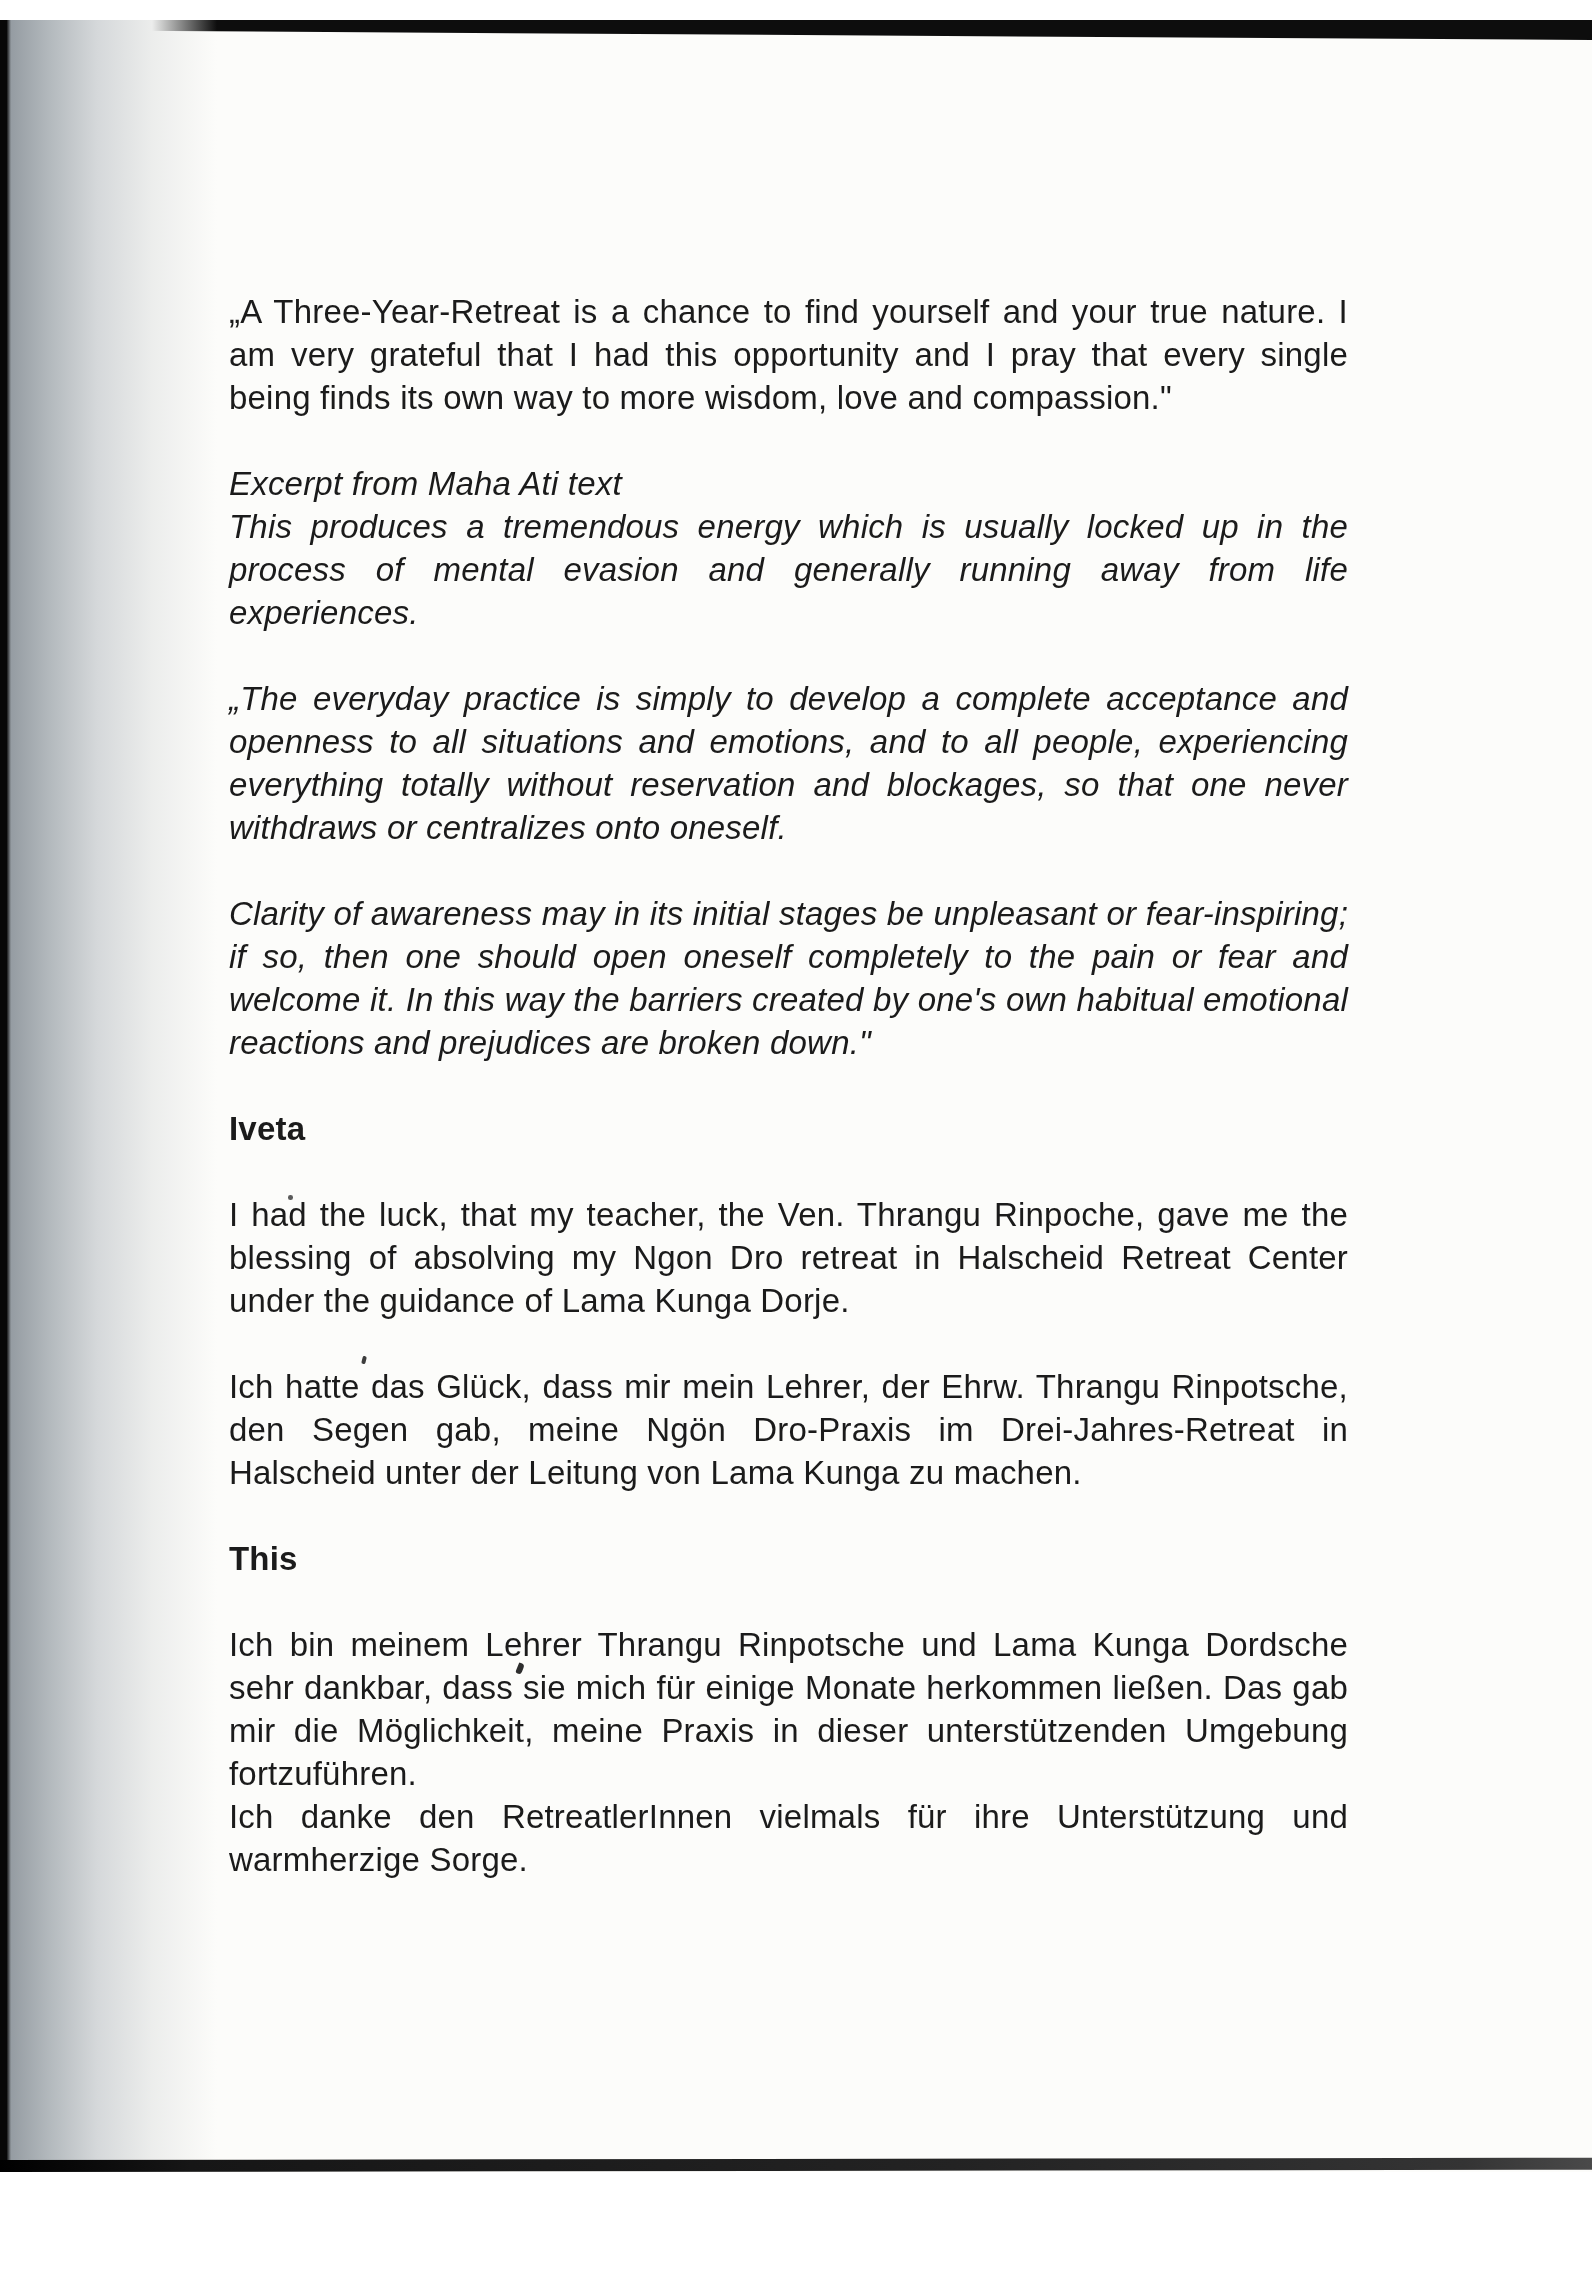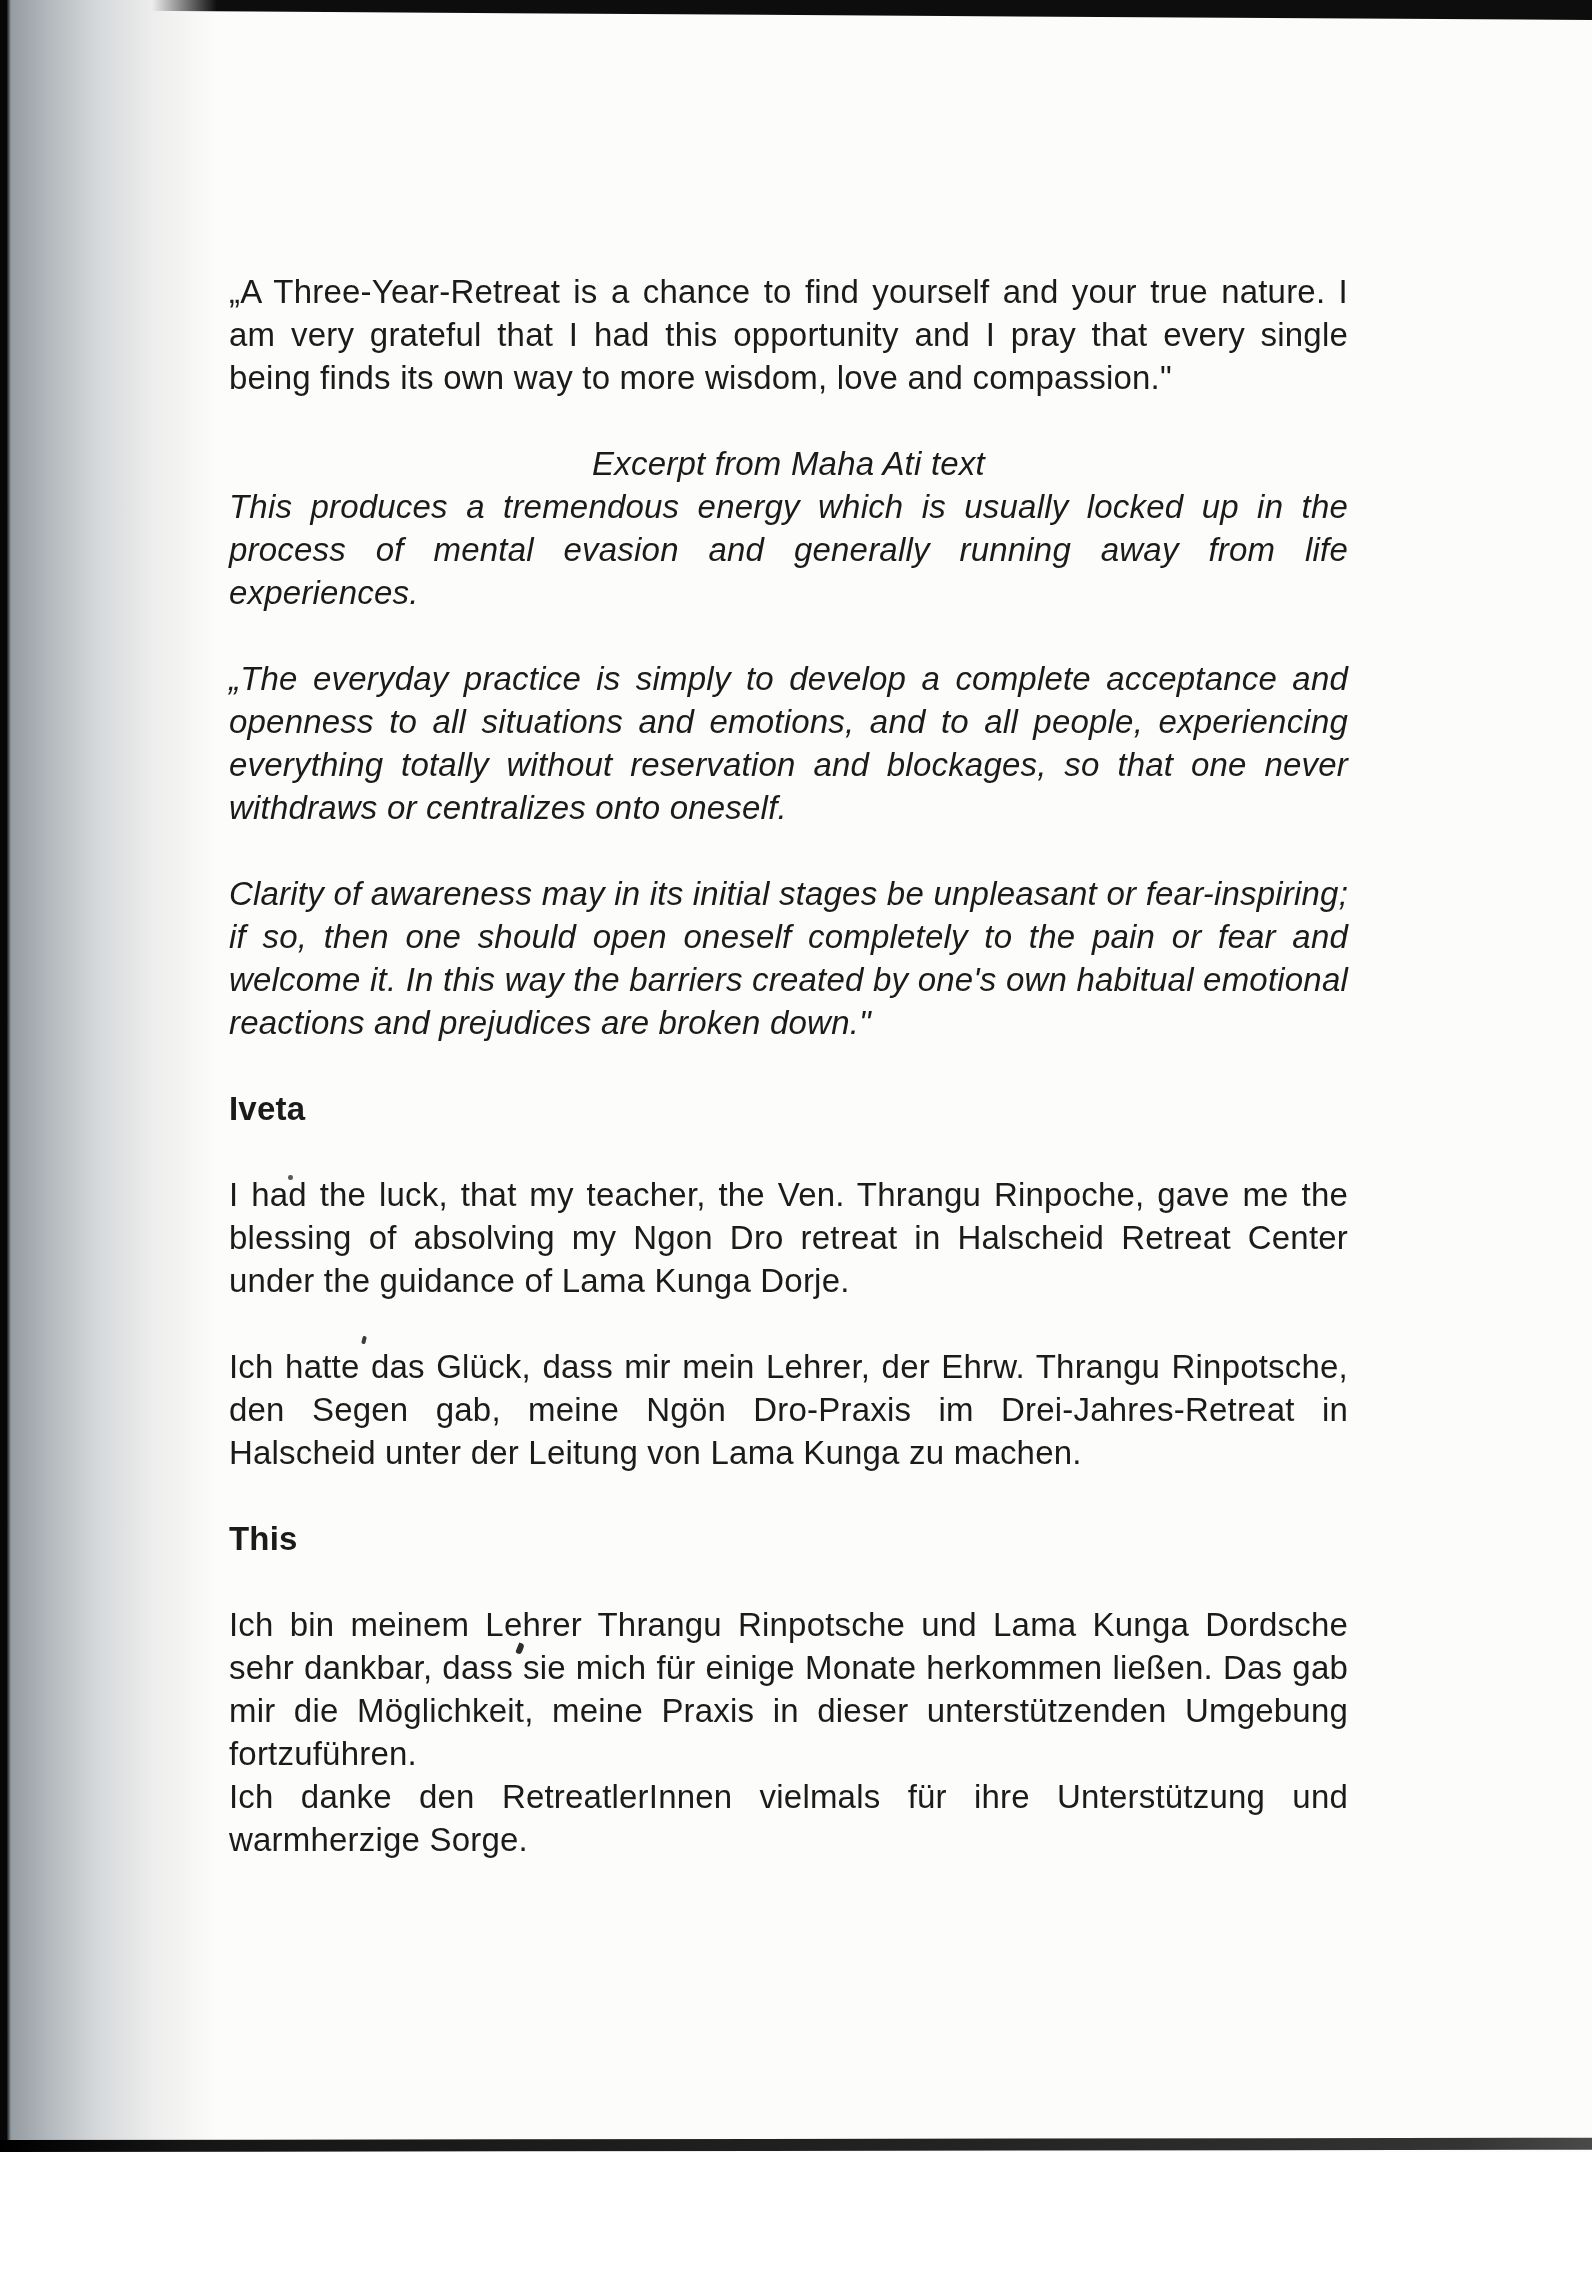--- a/index.html
+++ b/index.html
@@ -8,20 +8,21 @@
     background: #ffffff;
   }
   .scan-page {
     position: relative;
     width: 1592px;
     height: 2152px;
     background: #fcfcfa;
     overflow: hidden;
     font-family: "Liberation Sans", sans-serif;
     color: #1b1b1b;
+    margin-top: 20px;
   }
   
   .top-edge {
     position: absolute;
     top: 0; left: 0; right: 0;
     height: 20px;
     background: #0d0d0d;
     clip-path: polygon(0 0, 100% 0, 100% 100%, 0 50%);
   }
   .left-gutter {
@@ -60,21 +61,21 @@
     width: 1119px;
     font-size: 33px;
     line-height: 43px;
     letter-spacing: 0.2px;
   }
   .text-block p {
     margin: 0 0 43px 0;
     text-align: justify;
   }
   p.tight { margin-bottom: 0; }
-  p.no-justify { text-align: center; }
+  p.no-justify { text-align: left; }
   .italic { font-style: italic; }
   .name-heading {
     font-weight: bold;
     text-align: right;
   }
 </style>
 </head>
 <body>
 
 <div class="scan-page">

